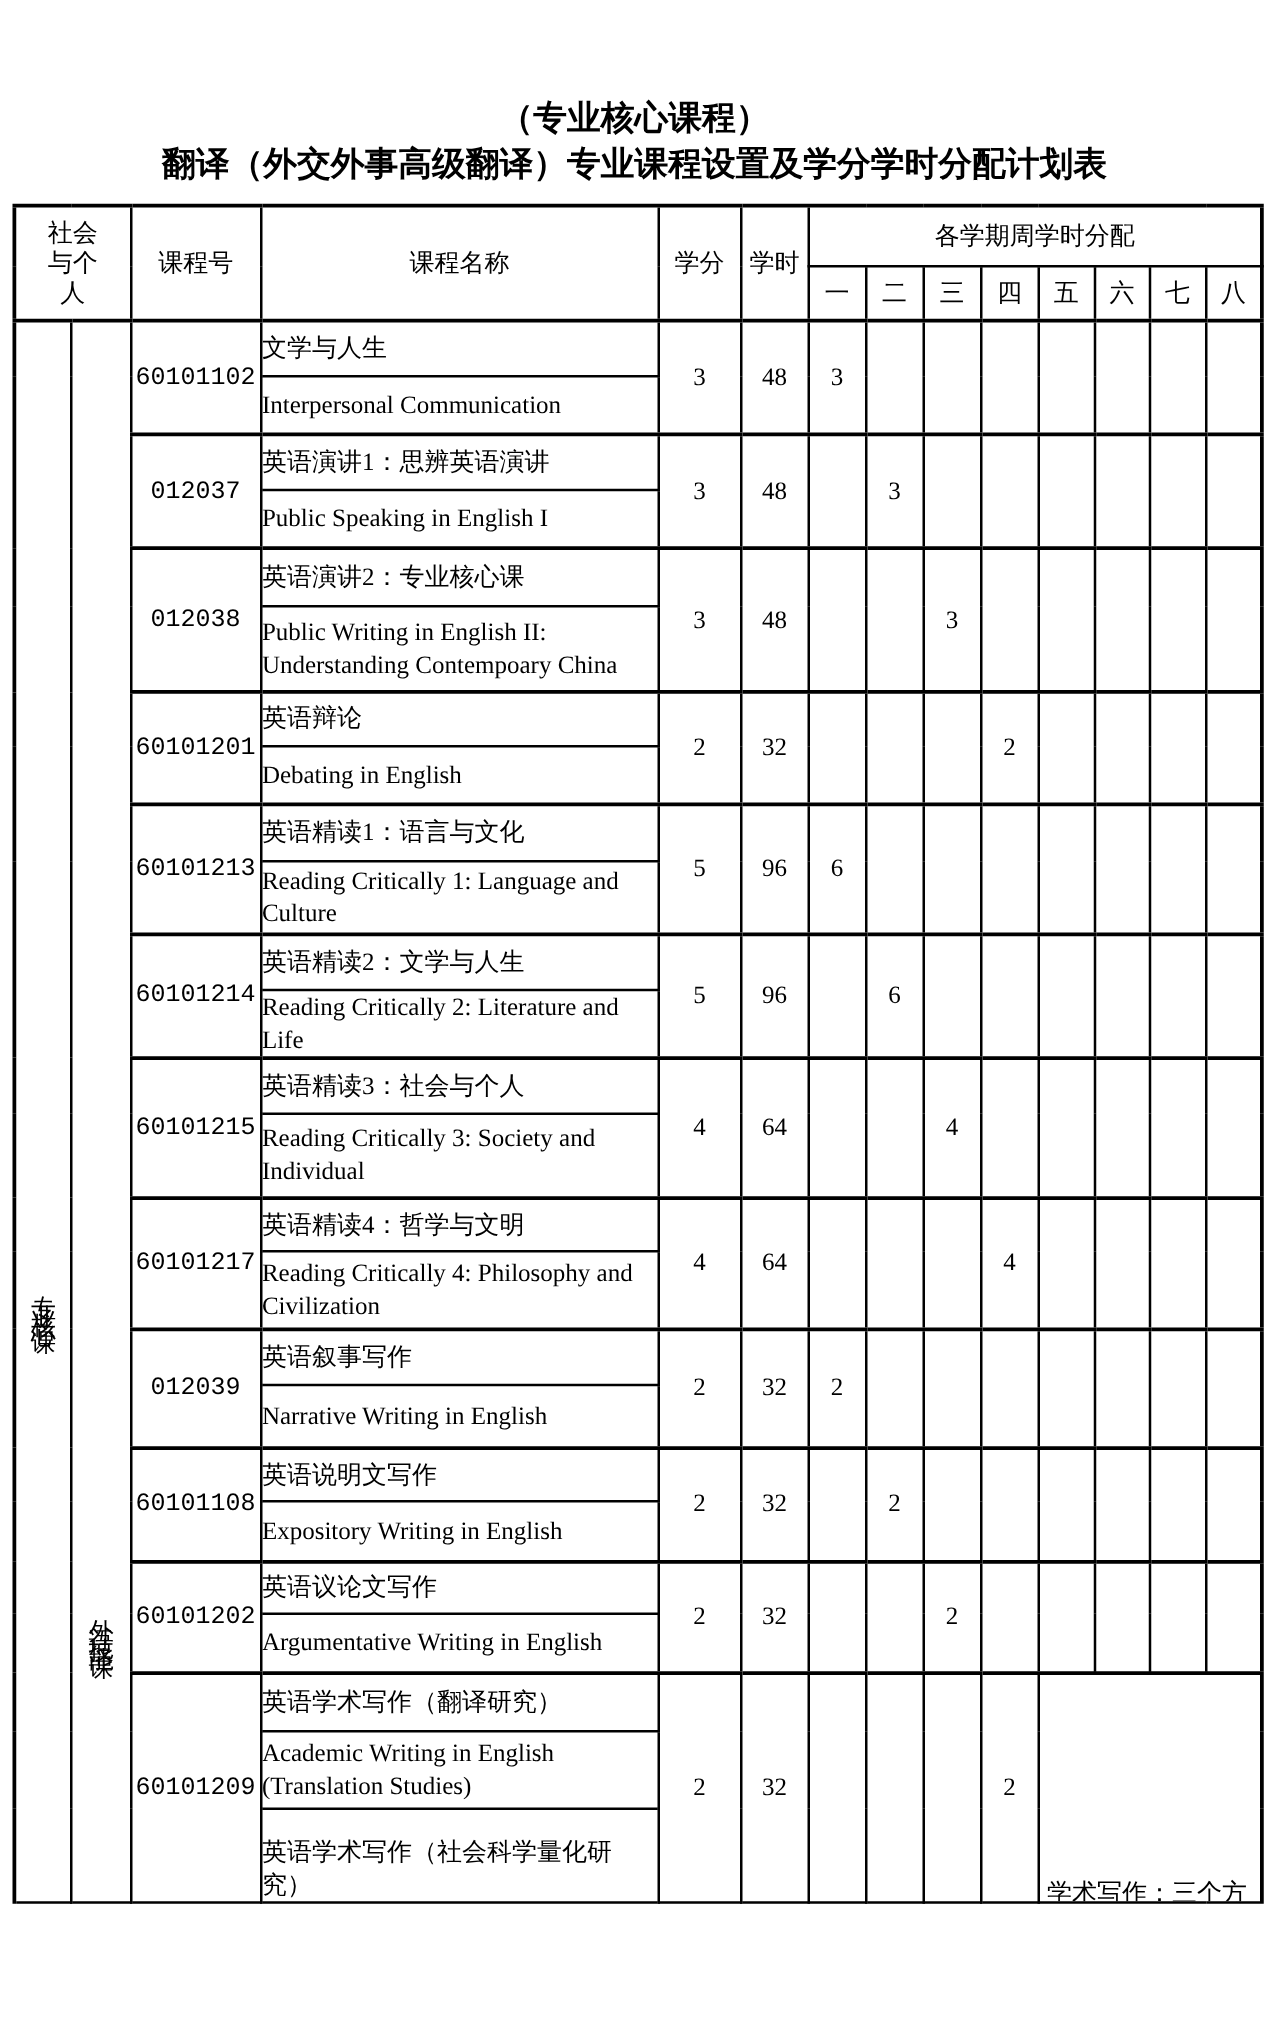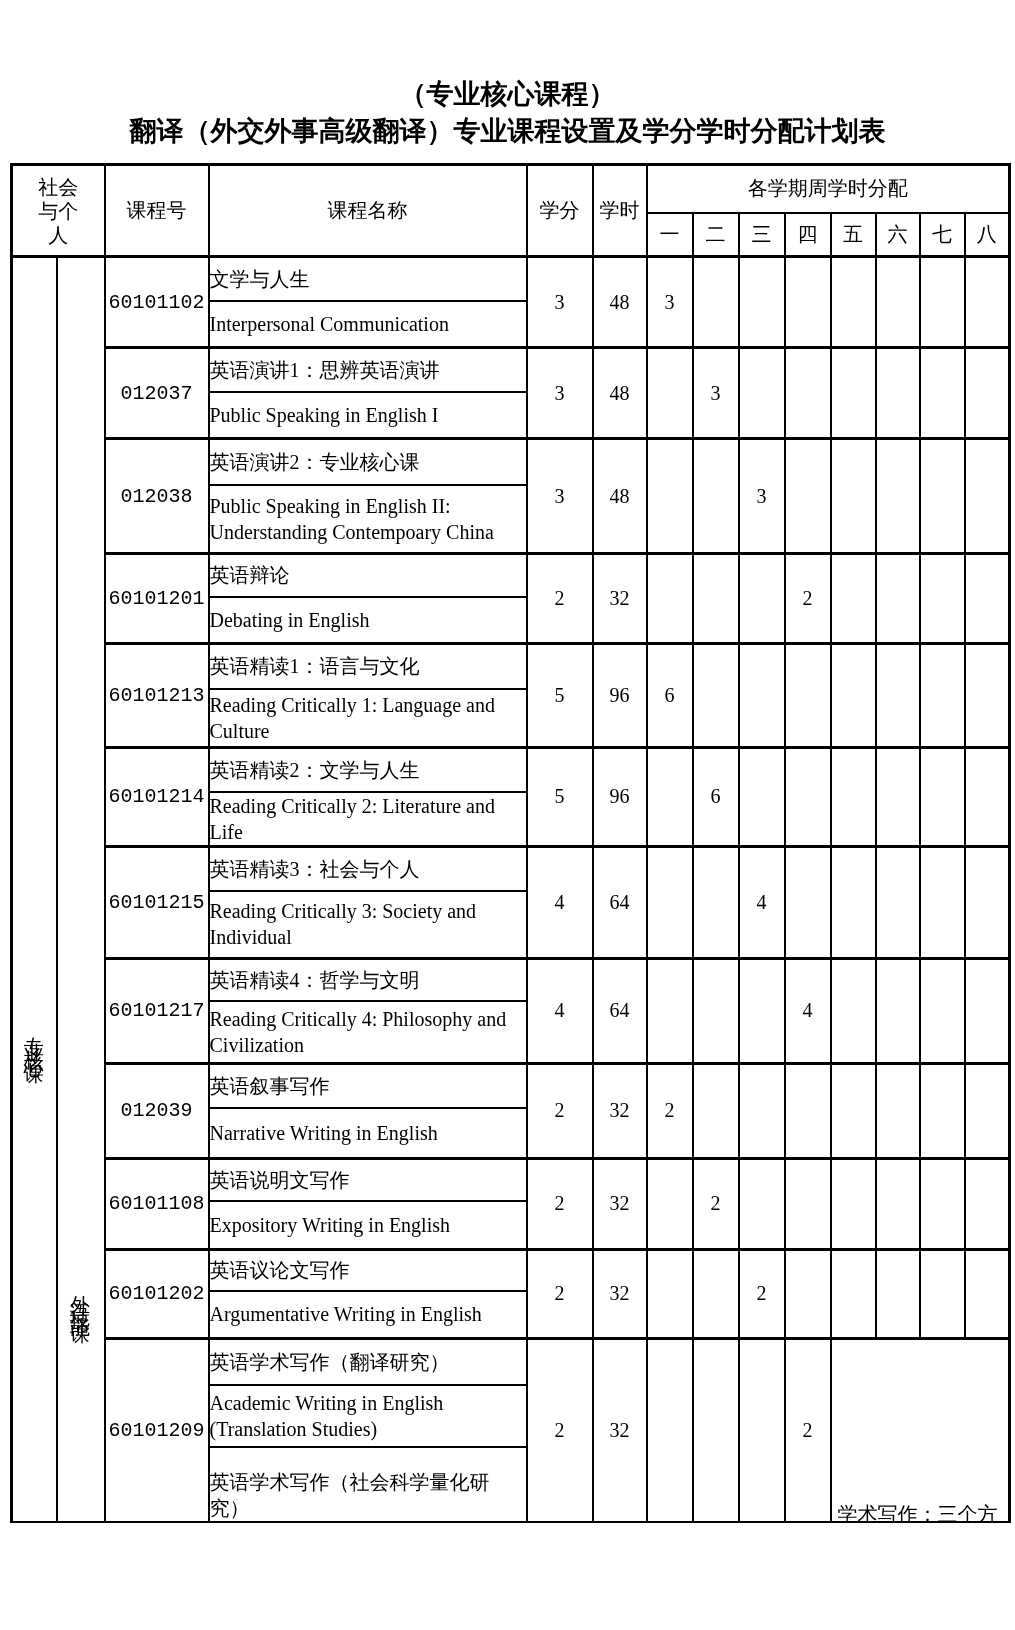--- a/index.html
+++ b/index.html
@@ -139,21 +139,21 @@
     <td class="num" rowspan="2"></td>
     <td class="num" rowspan="2"></td>
     <td class="num" rowspan="2">3</td>
     <td class="num" rowspan="2"></td>
     <td class="num" rowspan="2"></td>
     <td class="num" rowspan="2"></td>
     <td class="num" rowspan="2"></td>
     <td class="num" rowspan="2"></td>
   </tr>
   <tr style="height:69px">
-    <td class="en">Public Speaking in English II: Understanding Contempoary China</td>
+    <td class="en">Public Writing in English II: Understanding Contempoary China</td>
   </tr>
 
   <tr class="course-top" style="height:43px">
     <td class="code" rowspan="2">60101201</td>
     <td class="zh">英语辩论</td>
     <td class="num" rowspan="2">2</td>
     <td class="num" rowspan="2">32</td>
     <td class="num" rowspan="2"></td>
     <td class="num" rowspan="2"></td>
     <td class="num" rowspan="2"></td>

